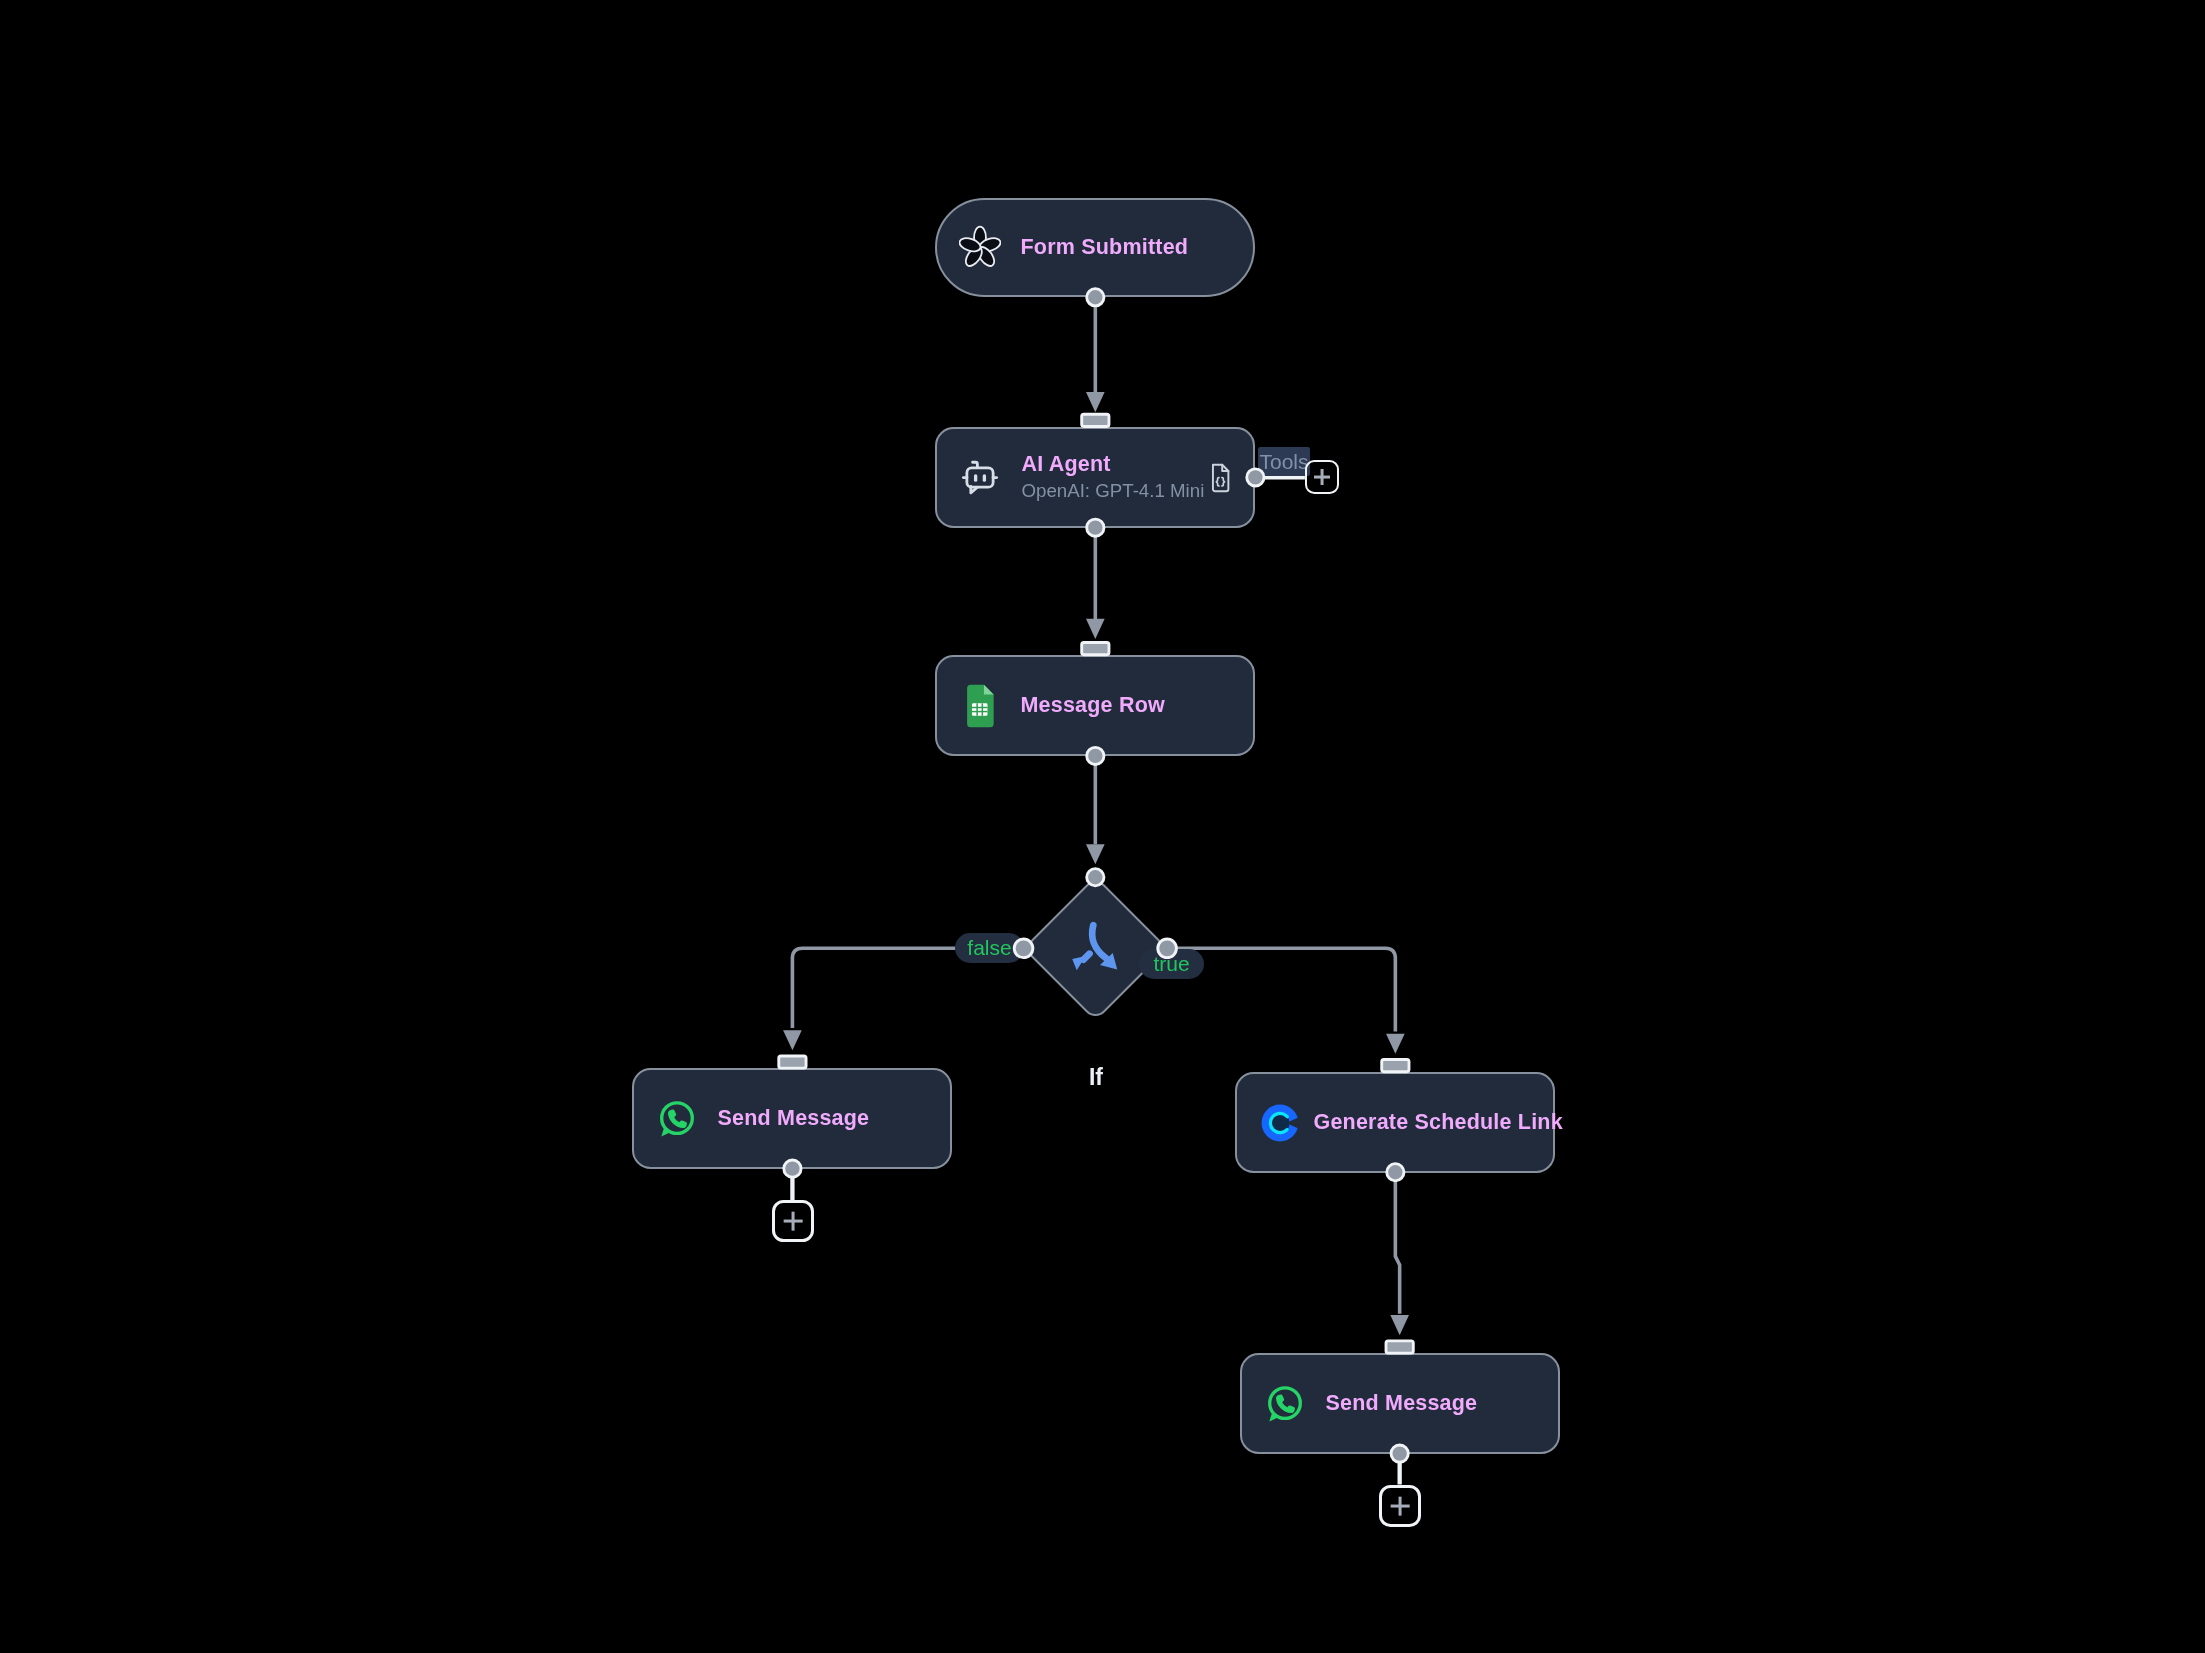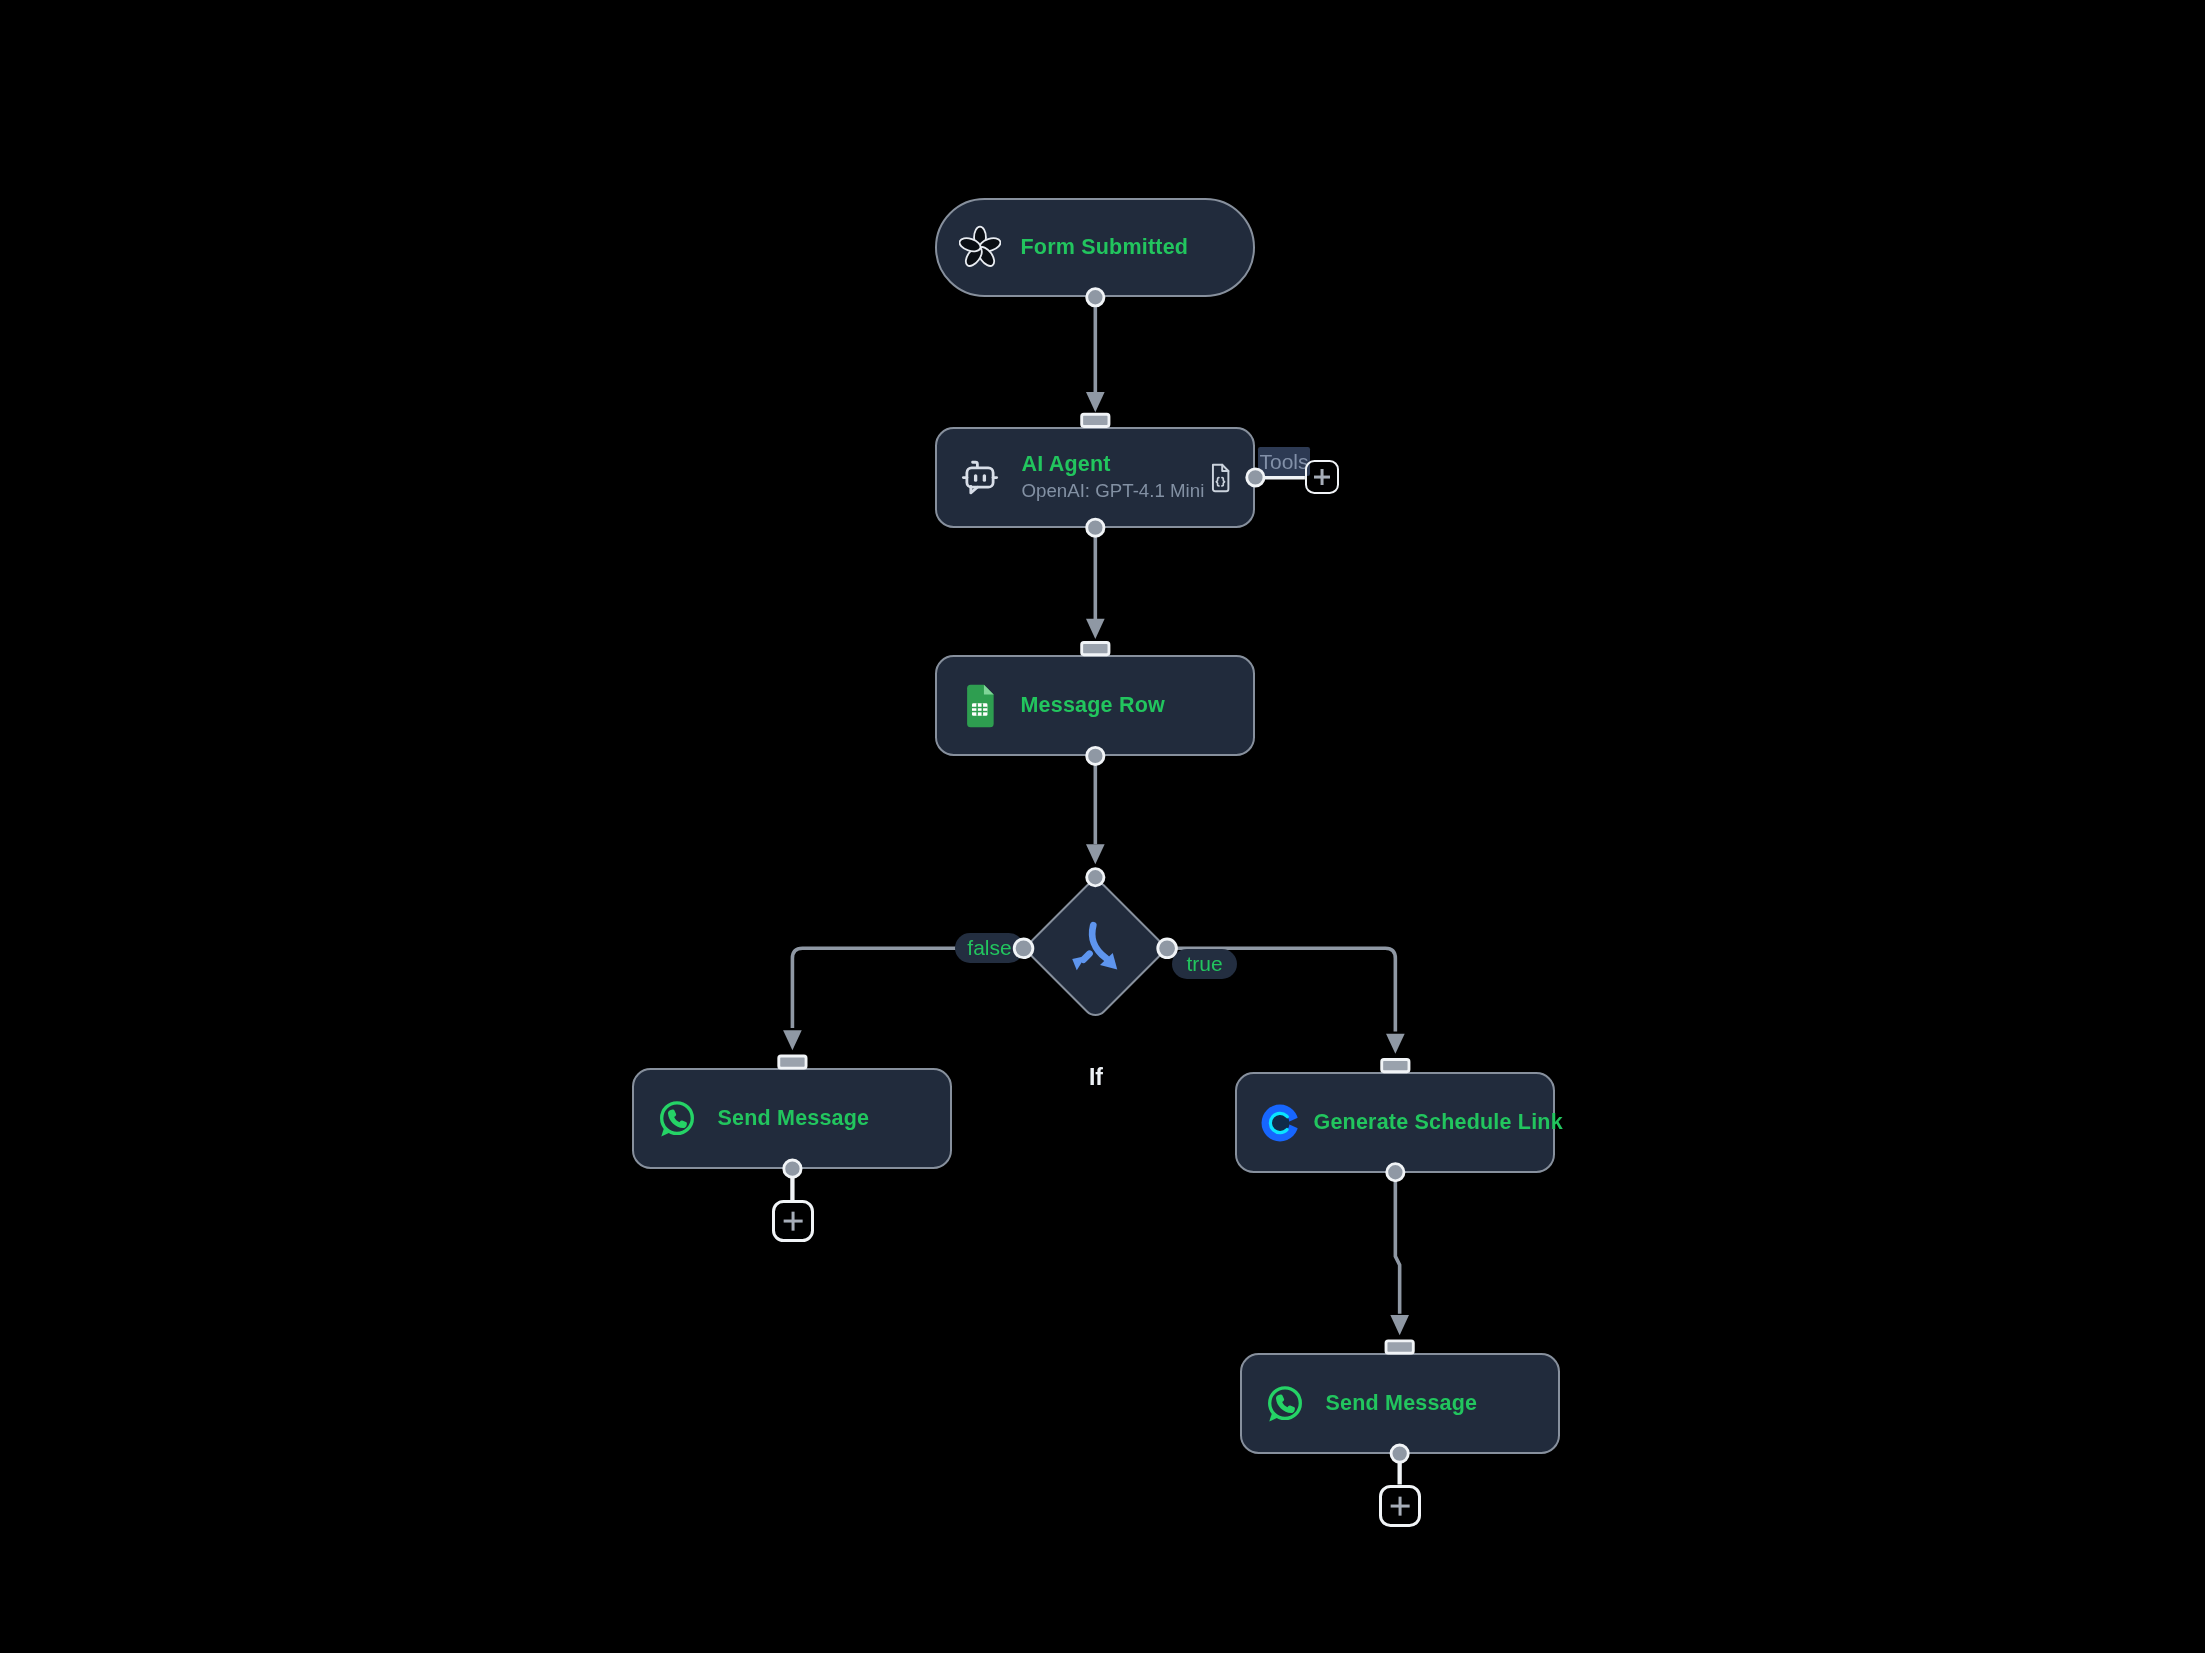--- a/index.html
+++ b/index.html
@@ -11,21 +11,21 @@
   .layer{position:absolute;left:0;top:0;width:2205px;height:1654px;pointer-events:none;}
   
   .node{
     position:absolute;box-sizing:border-box;
     background:#212B3C;border:2.2px solid #87909D;border-radius:18.7px;
     display:flex;align-items:center;padding-left:21.5px;gap:20px;
   }
   .node--pill{border-radius:50px;}
   .node__icon{width:42px;height:45px;flex:0 0 auto;display:flex;align-items:center;justify-content:center;}
   .node__text{display:flex;flex-direction:column;gap:4.3px;}
-  .node__title{color:#22c55e;font-size:21.5px;font-weight:600;letter-spacing:0.2px;line-height:1.1;white-space:nowrap;}
+  .node__title{color:#f0abfc;font-size:21.5px;font-weight:600;letter-spacing:0.2px;line-height:1.1;white-space:nowrap;}
   .node__subtitle{color:#8391A4;font-size:18.7px;font-weight:400;line-height:1.1;white-space:nowrap;}
   .node__sideicon{position:absolute;right:20px;top:50%;transform:translateY(-50%);}
   
   .diamond{
     position:absolute;width:103px;height:103px;box-sizing:border-box;
     background:#212B3C;border:2.2px solid #87909D;border-radius:13px;
     transform:rotate(45deg);
     display:flex;align-items:center;justify-content:center;
   }
   .diamond__inner{transform:rotate(-45deg);display:flex;align-items:center;justify-content:center;}
@@ -208,21 +208,21 @@
       <polygon points="6,44 9.5,33 16.5,39" fill="#25D366"></polygon>
       <path d="M16.8,13.6 c-1.9,.5 -3.3,2.2 -3.1,4.2 c.4,4.3 2.4,8.3 5.6,11.4 c3.2,3.1 7.3,5 11.6,5.2 c2,.1 3.7,-1.4 4.1,-3.3 l.3,-1.5 c.2,-.9 -.3,-1.8 -1.1,-2.1 l-4.2,-1.7 c-.8,-.3 -1.6,-.1 -2.1,.6 l-1.1,1.4 c-2.6,-1.3 -4.8,-3.4 -6,-6.1 l1.5,-1.2 c.6,-.5 .9,-1.4 .6,-2.1 l-1.8,-4.1 c-.4,-.8 -1.2,-1.3 -2.1,-1.1 Z" fill="#25D366"></path>
     </svg>
   </span>
   <span class="node__text">
     <span class="node__title">Send Message</span>
   </span>
 </div>
 
 <div class="branch-pill" style="left:955px;top:933px;width:69px;">false</div>
-<div class="branch-pill" style="left:1172px;top:933px;width:65px;margin-top:16px;">true</div>
+<div class="branch-pill" style="left:1139px;top:933px;width:65px;margin-top:16px;">true</div>
 <div class="tools-label" style="left:1258px;top:447px;width:52px;height:29px;">Tools</div>
 
 <svg class="layer" width="2205" height="1654" viewBox="0 0 3072 2304">
   <g fill="#9AA2AD" stroke="#F1F4F7" stroke-width="4">
 
     <rect x="1507" y="577" width="38" height="17" rx="3"></rect>
     <rect x="1507" y="895" width="38" height="17" rx="3"></rect>
     <rect x="1085" y="1471" width="38" height="17" rx="3"></rect>
     <rect x="1925" y="1476" width="38" height="17" rx="3"></rect>
     <rect x="1931" y="1868" width="38" height="17" rx="3"></rect>

